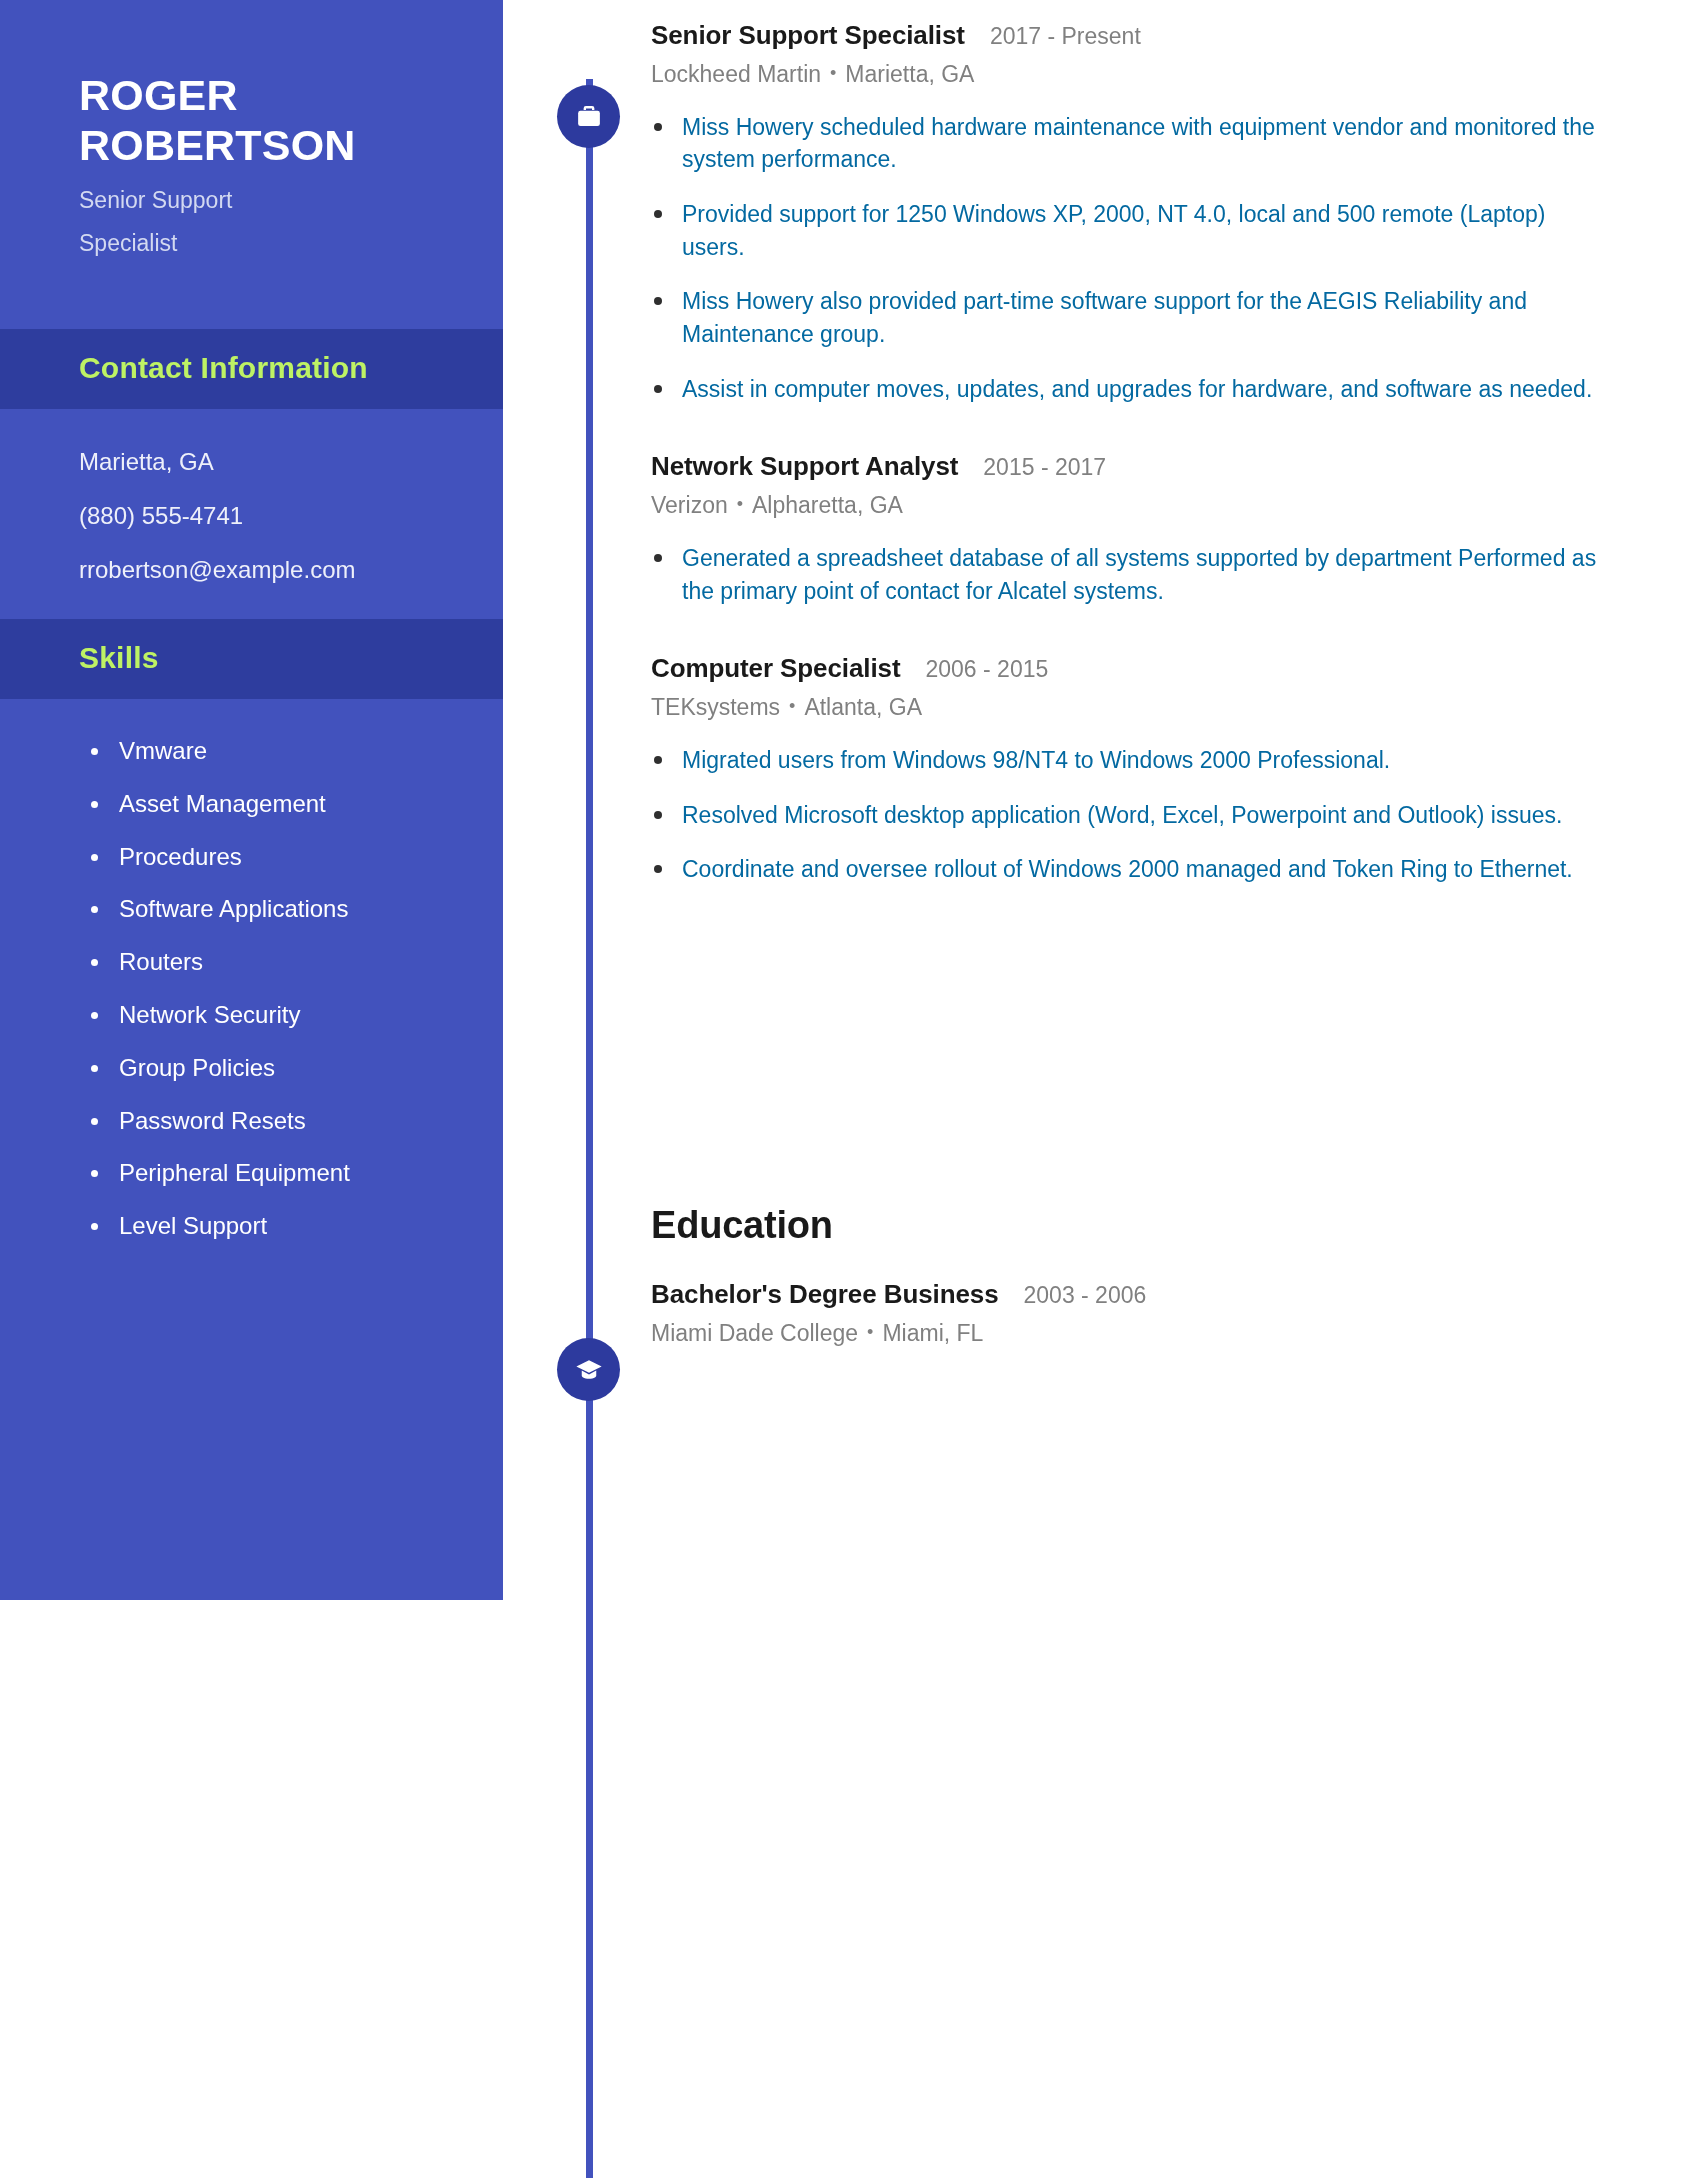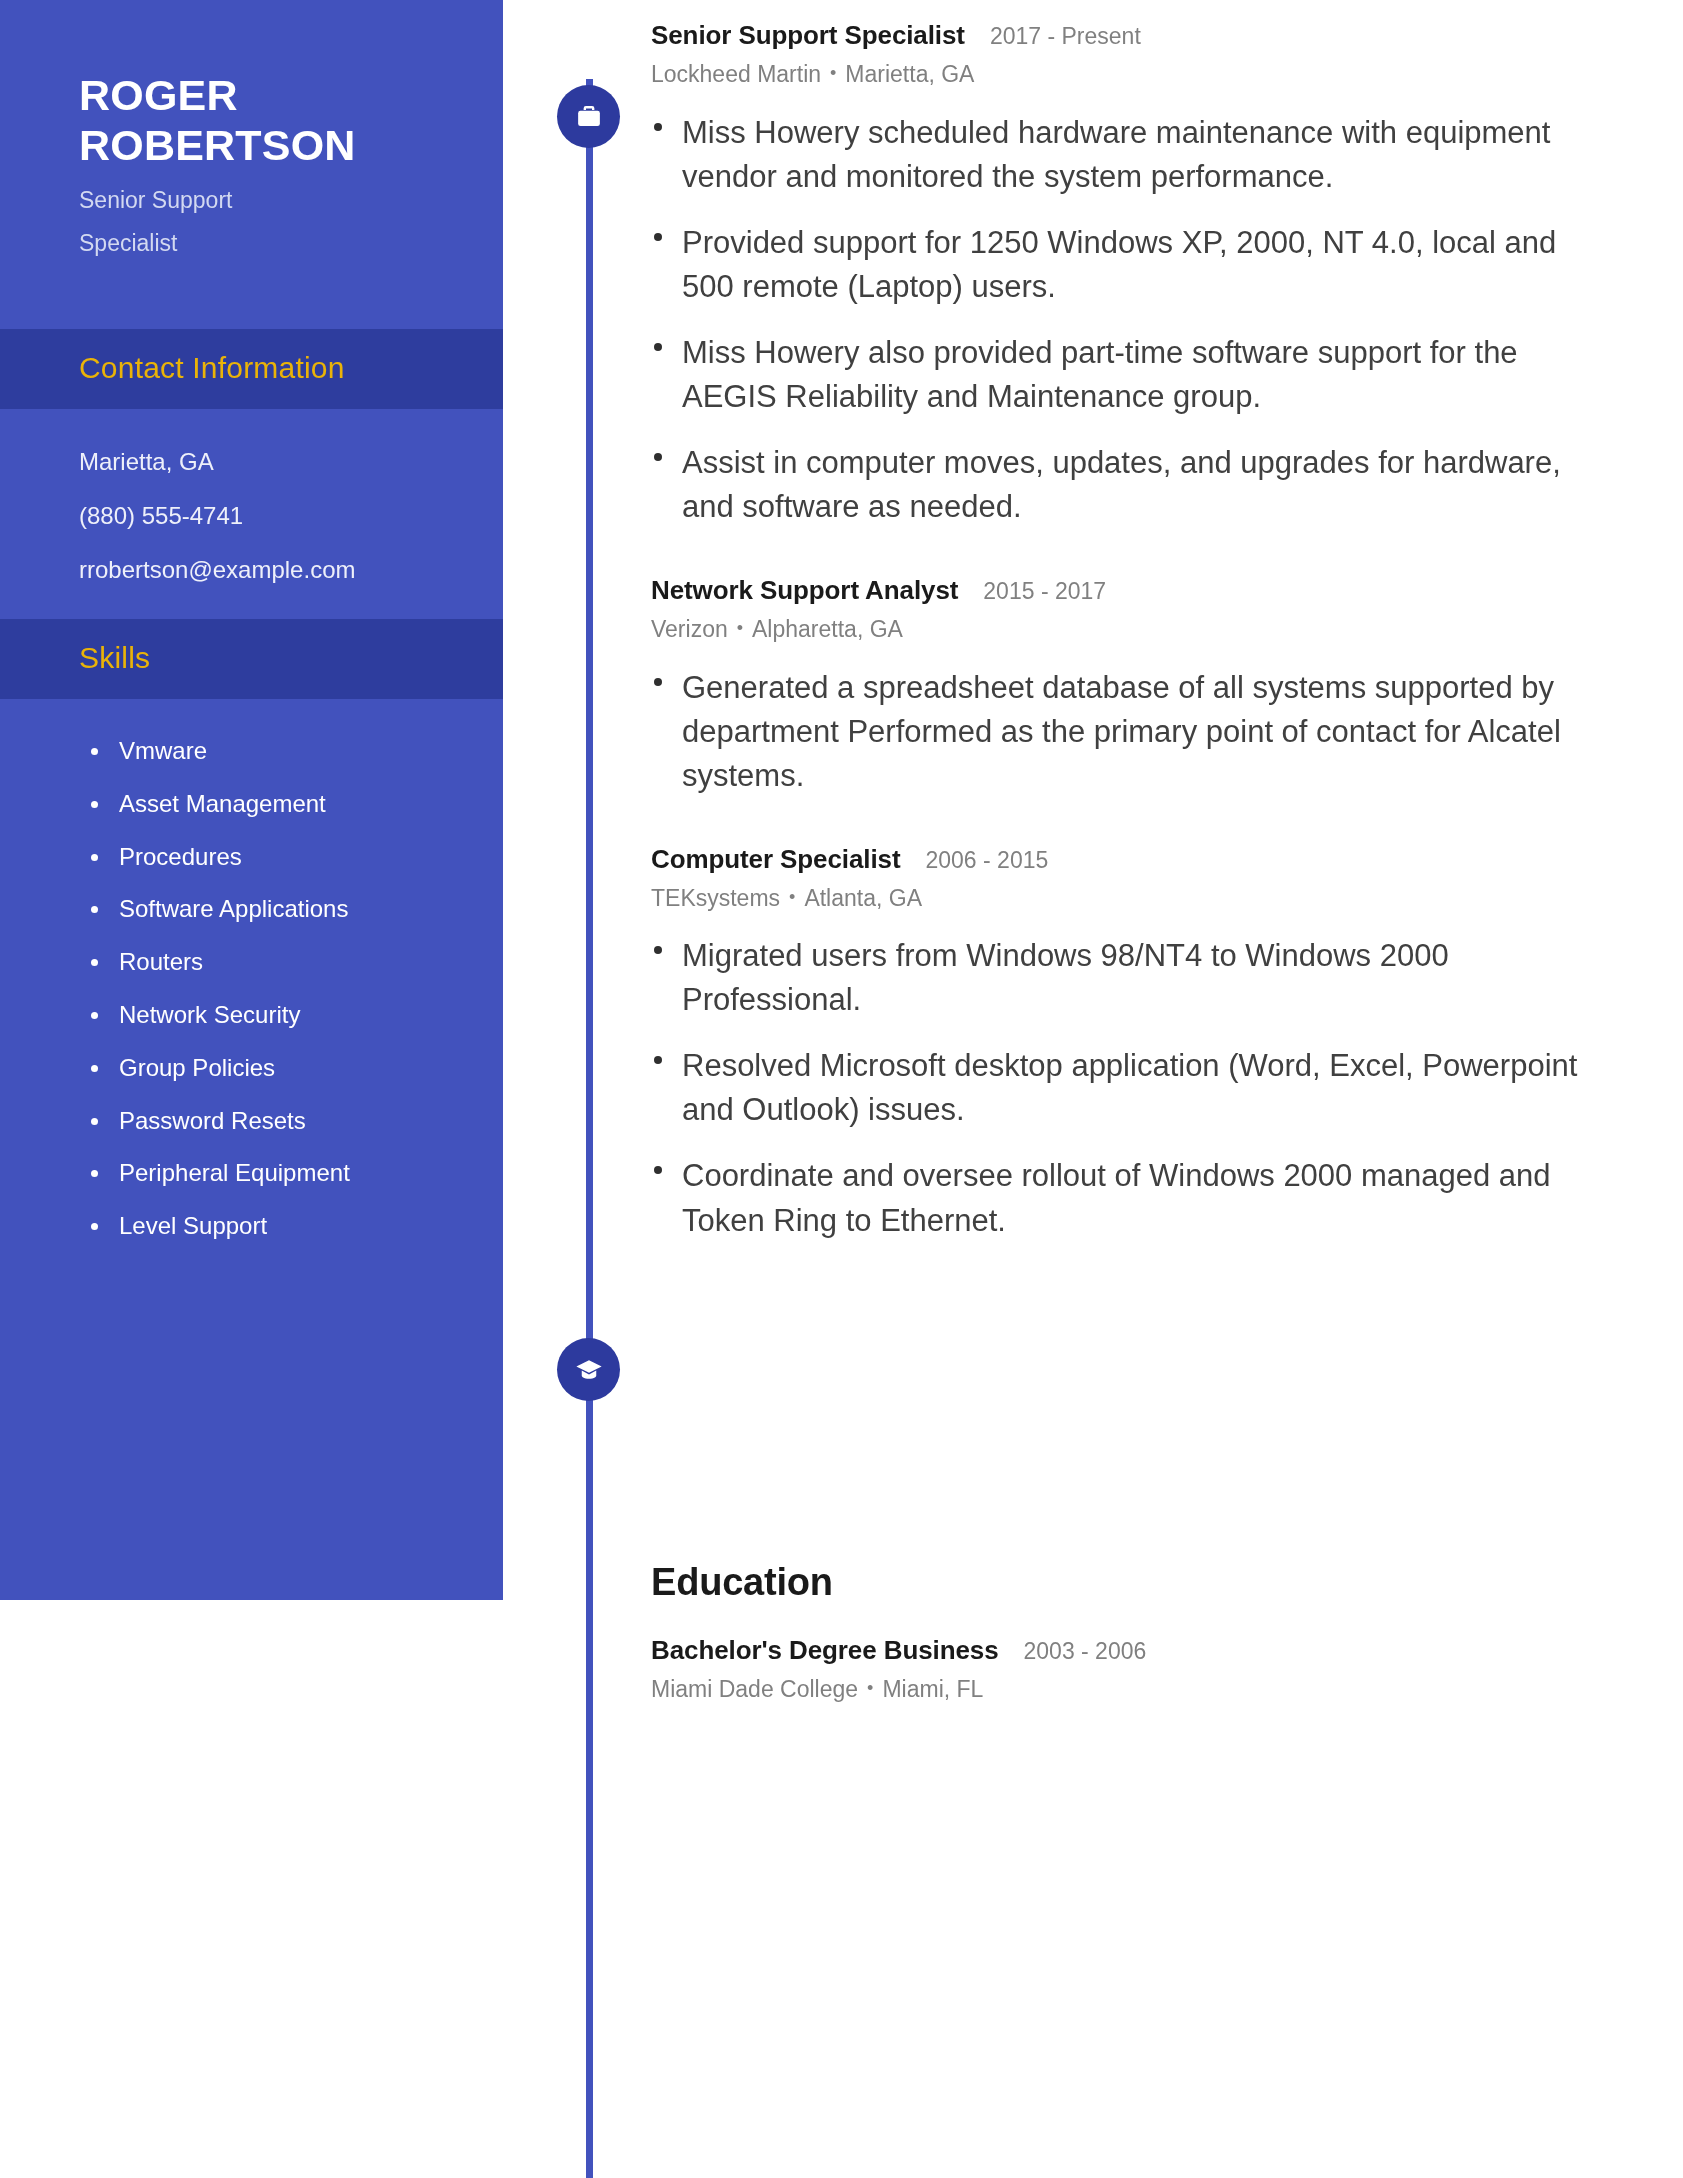--- a/index.html
+++ b/index.html
@@ -51,23 +51,23 @@
     background: #2e3d9e;
     width: 100%;
     box-sizing: border-box;
     padding: 22px 79px 24px 79px;
     margin-top: 71px;
   }
   .section-band.skills-band {
     margin-top: 34px;
   }
   .section-band-title {
-    color: #eab308;
+    color: #bef264;
     font-size: 30px;
-    font-weight: normal;
+    font-weight: bold;
     letter-spacing: 0.2px;
   }
 
   .contact-list {
     padding: 38px 40px 0 79px;
   }
   .contact-item {
     color: #eef0fa;
     font-size: 24px;
     line-height: 1.25;
@@ -174,22 +174,22 @@
   }
 
   .bullets {
     list-style: none;
     margin: 0;
     padding: 0;
     margin-top: 22px;
   }
   .bullets li {
     position: relative;
-    font-size: 31px;
-    color: #404040;
+    font-size: 23px;
+    color: #0369a1;
     line-height: 1.42;
     padding-left: 31px;
     margin-bottom: 22px;
   }
   .bullets li::before {
     content: "";
     position: absolute;
     left: 3px;
     top: 12px;
     width: 8px;

